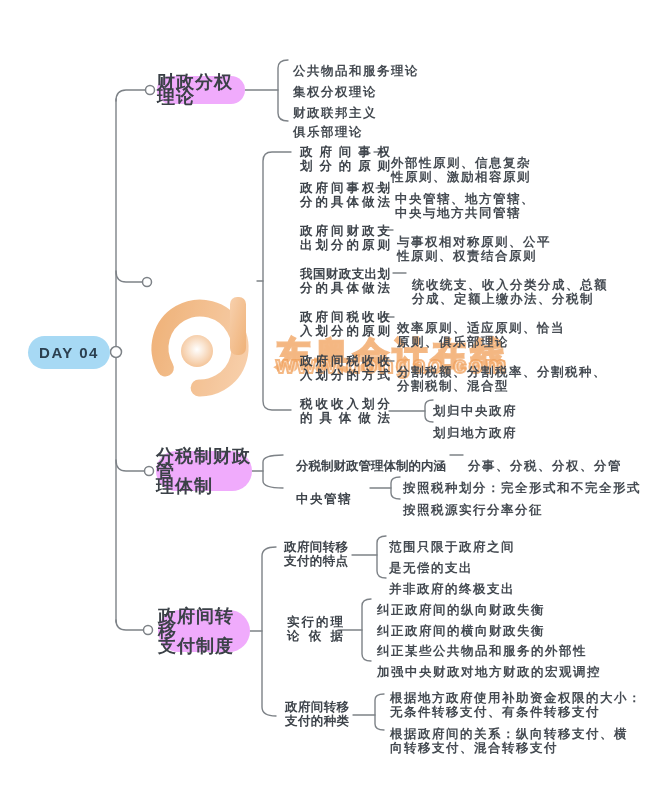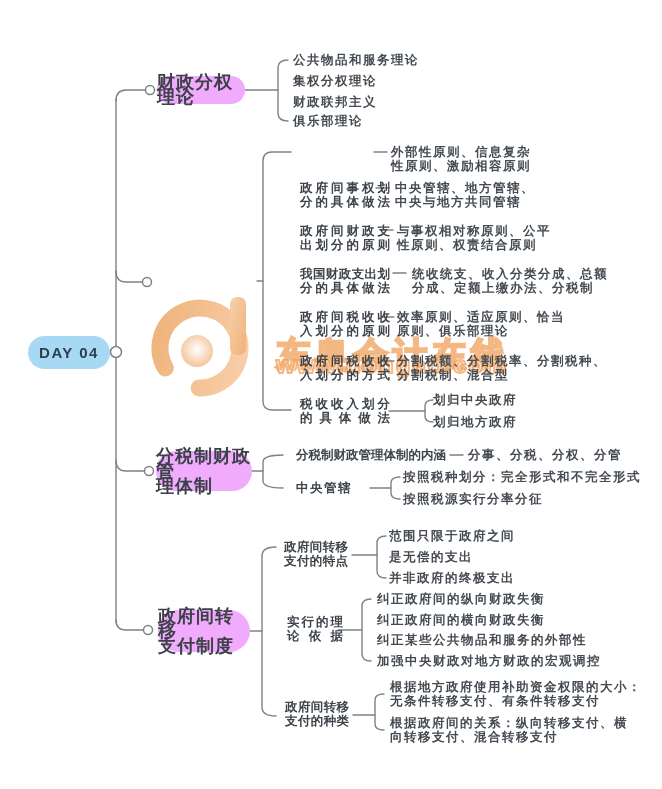--- a/index.html
+++ b/index.html
@@ -11,21 +11,21 @@
             color:rgba(255,243,230,0.55);-webkit-text-stroke:2.5px rgba(240,158,88,0.72);
             text-shadow:2px 2px 0 rgba(255,255,255,0.45);white-space:nowrap;}
   .wm-url{position:absolute;left:276px;top:351px;font-size:24px;font-weight:bold;letter-spacing:2px;
           color:rgba(255,243,230,0.55);-webkit-text-stroke:2px rgba(240,158,88,0.72);
           text-shadow:2px 2px 0 rgba(255,255,255,0.45);white-space:nowrap;}
   .pill{position:absolute;z-index:3;background:#f0abfc;color:#3b4147;font-weight:bold;font-size:18px;
         display:flex;align-items:center;justify-content:center;letter-spacing:1px;line-height:15px;}
   .plines span{display:block;text-align:left;}
   .root{background:#a7d9f4;color:#2c4050;font-size:15px;letter-spacing:1.5px;border-radius:17px;}
   .t{position:absolute;z-index:3;font-weight:bold;font-size:12.5px;letter-spacing:1.5px;color:#454b52;
-     line-height:14px;white-space:nowrap;}
+     line-height:14px;white-space:nowrap;margin-top:11px;}
   .t span{display:block;white-space:nowrap;}
   .jl{position:absolute;z-index:3;font-weight:bold;font-size:12.5px;color:#3e444b;line-height:14px;}
   .jl span{display:block;width:100%;text-align:justify;text-align-last:justify;}
   .w90{width:90px;} .w64{width:64px;} .w56{width:56px;}
   .ls0{letter-spacing:0 !important;}
 </style>
 </head>
 <body>
 
 <div class="canvas">
@@ -117,20 +117,24 @@
       <span>政府间转移</span>
       <span>支付制度</span>
     </div>
   </div>
 
   <div class="t" style="left:293px;top:53px;">公共物品和服务理论</div>
   <div class="t" style="left:293px;top:74px;">集权分权理论</div>
   <div class="t" style="left:293px;top:95px;">财政联邦主义</div>
   <div class="t" style="left:293px;top:114px;">俱乐部理论</div>
 
+  <div class="jl w90" style="left:300px;top:145px;">
+    <span>政府间事权</span>
+      <span>划分的原则</span>
+  </div>
   <div class="t" style="left:391px;top:145px;">
     <span>外部性原则、信息复杂</span>
       <span>性原则、激励相容原则</span>
   </div>
 
   <div class="jl w90" style="left:300px;top:181px;">
     <span>政府间事权划</span>
       <span>分的具体做法</span>
   </div>
   <div class="t" style="left:395px;top:181px;">

